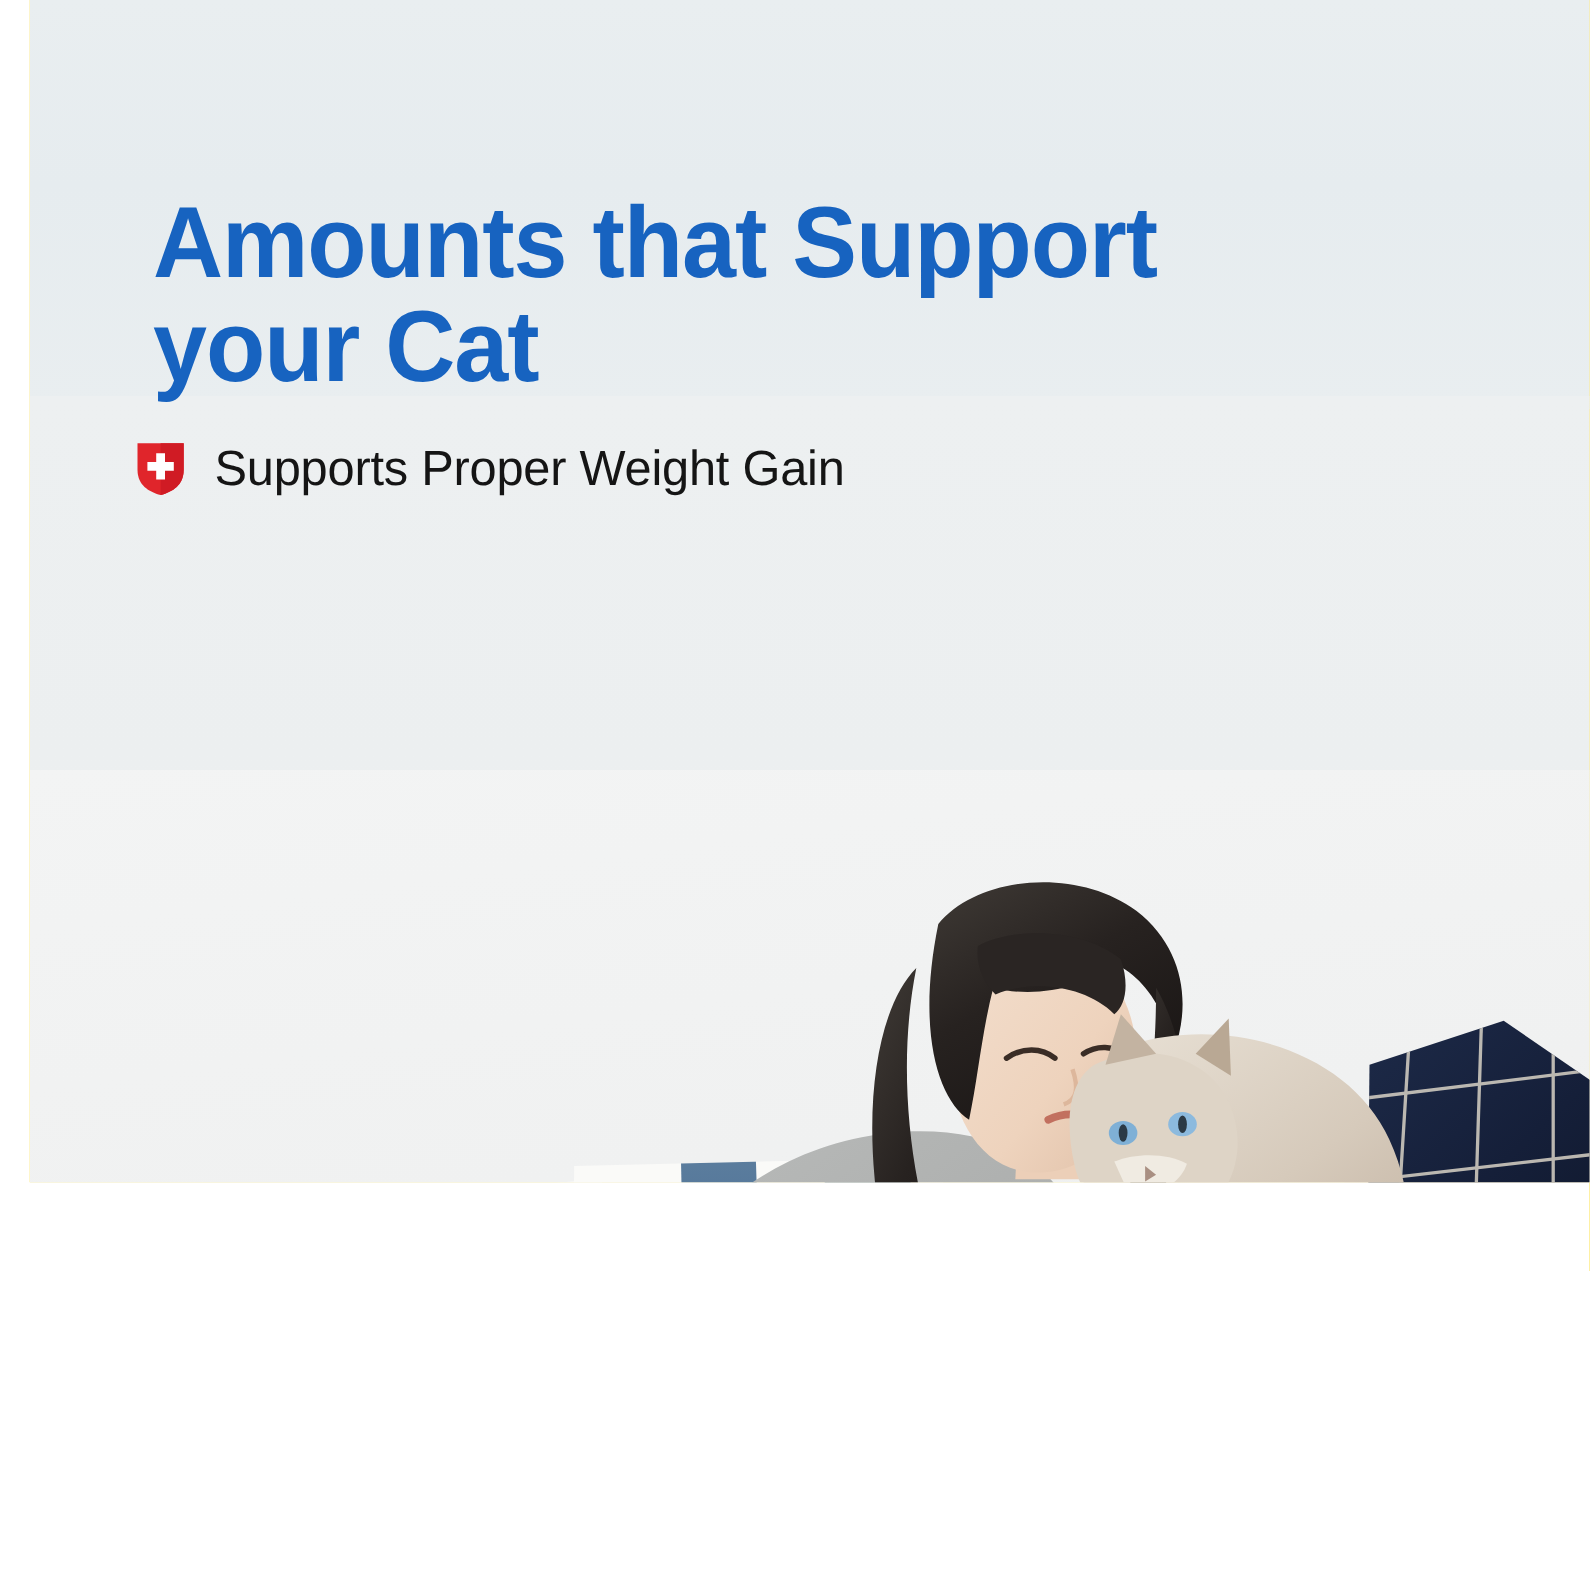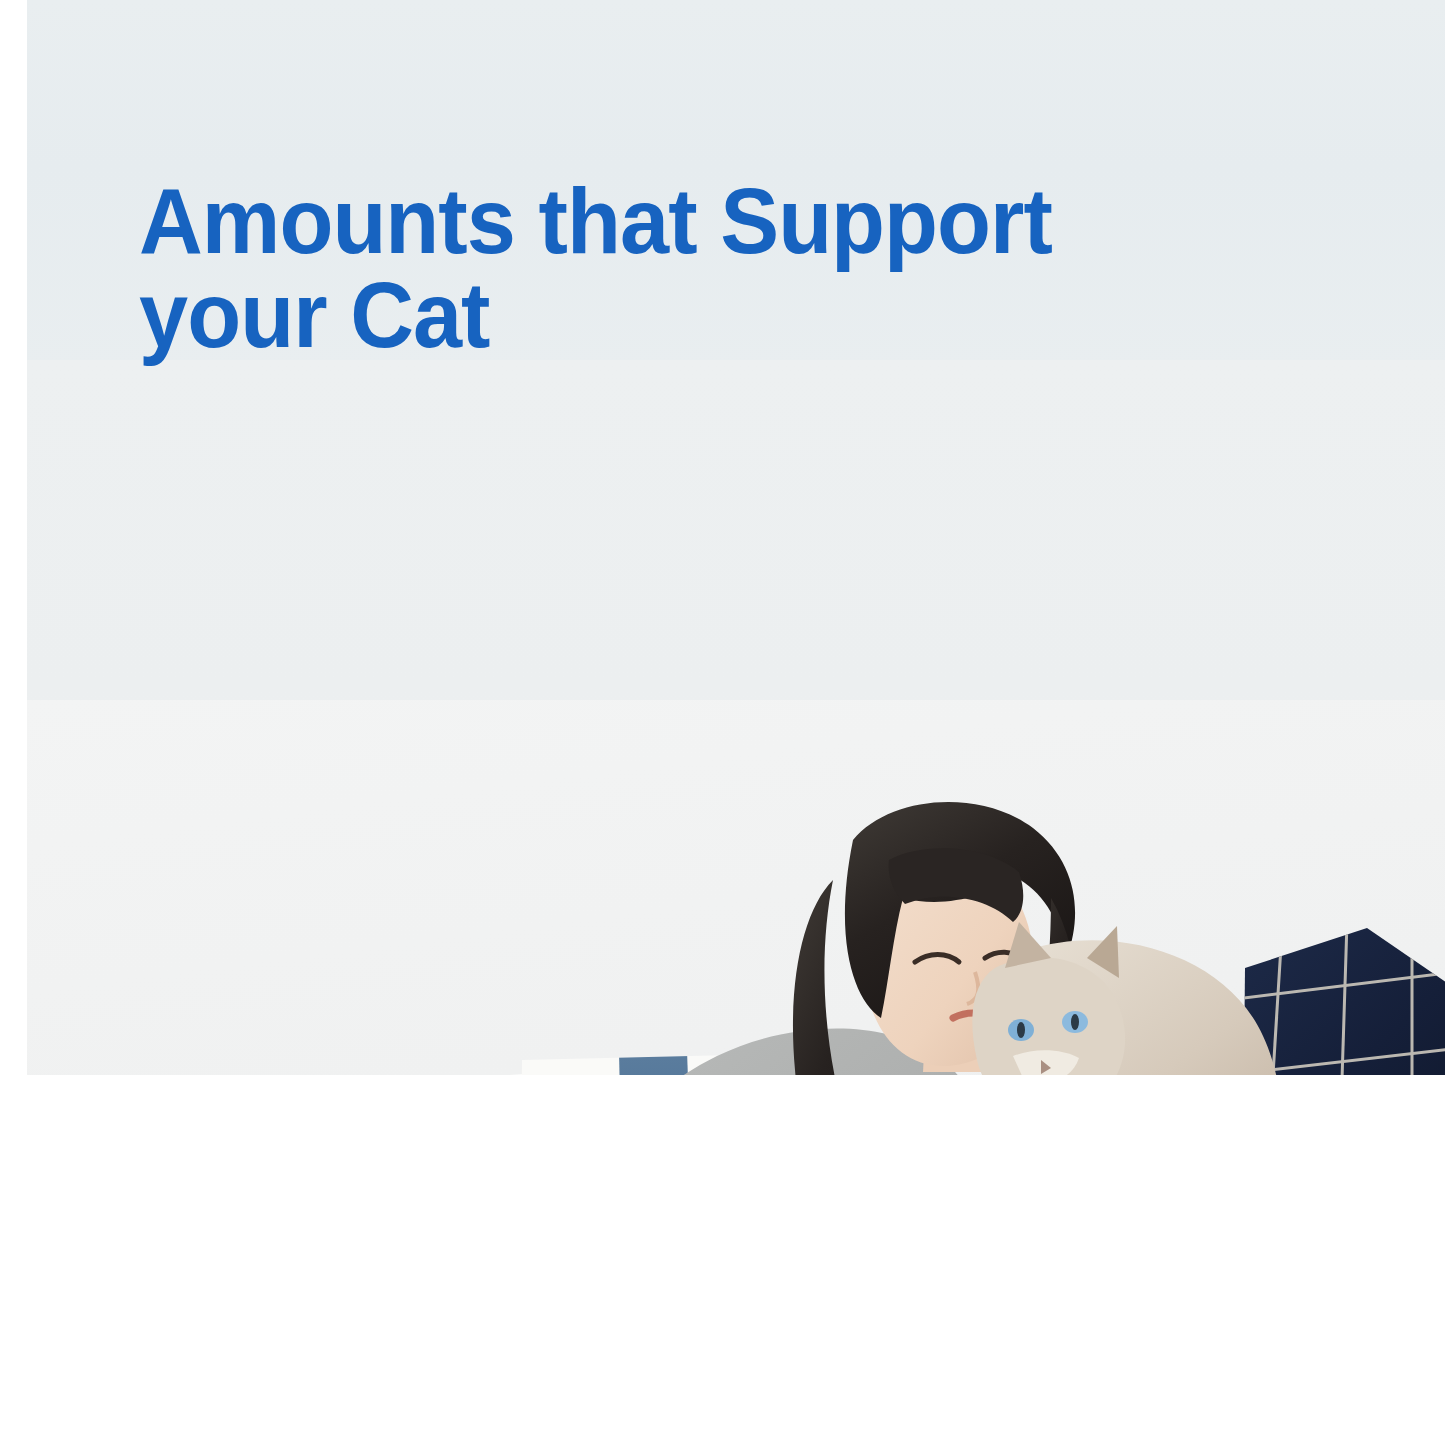--- a/index.html
+++ b/index.html
@@ -315,16 +315,26 @@
     </svg>
   </div>
 
   <h1 class="headline">Amounts that Support
 your Cat</h1>
 
   <div class="bullets">
 
 
 
+    <div class="bullet-row">
+      <span class="shield">
+        <svg viewBox="0 0 46 50">
+          <path d="M2 2 H44 V26 C44 40 34 46 23 49 C12 46 2 40 2 26 Z" fill="#E0252B"></path>
+          <path d="M23 49 C34 46 44 40 44 26 V2 H23 Z" fill="#D01B24"></path>
+          <path d="M19 11 H27 V19 H35 V27 H27 V35 H19 V27 H11 V19 H19 Z" fill="#ffffff"></path>
+        </svg>
+      </span>
+      <span class="bullet-text">Supports Proper Weight Gain</span>
+    </div>
 
 
   </div>
 </div>
 
 </body></html>

